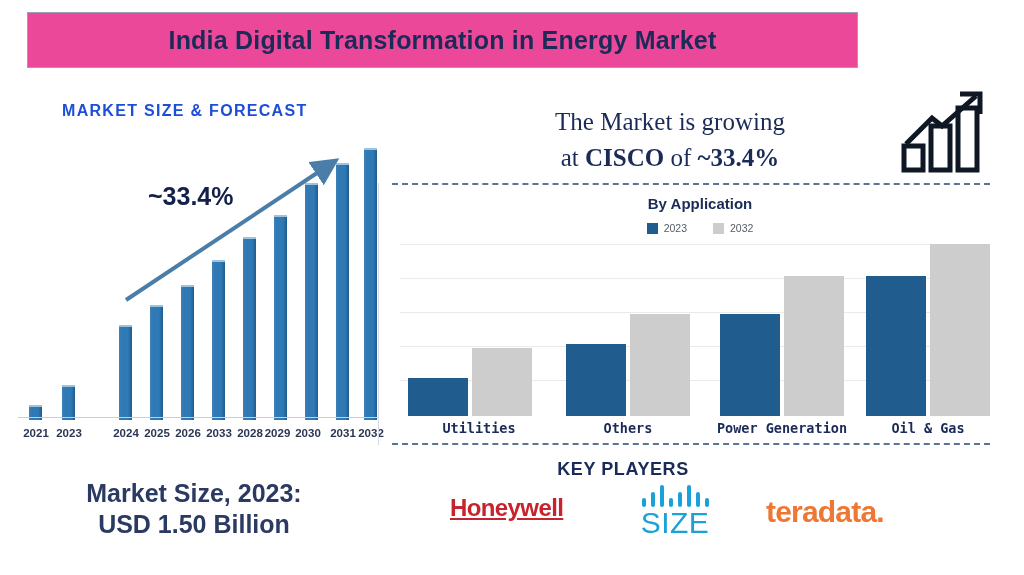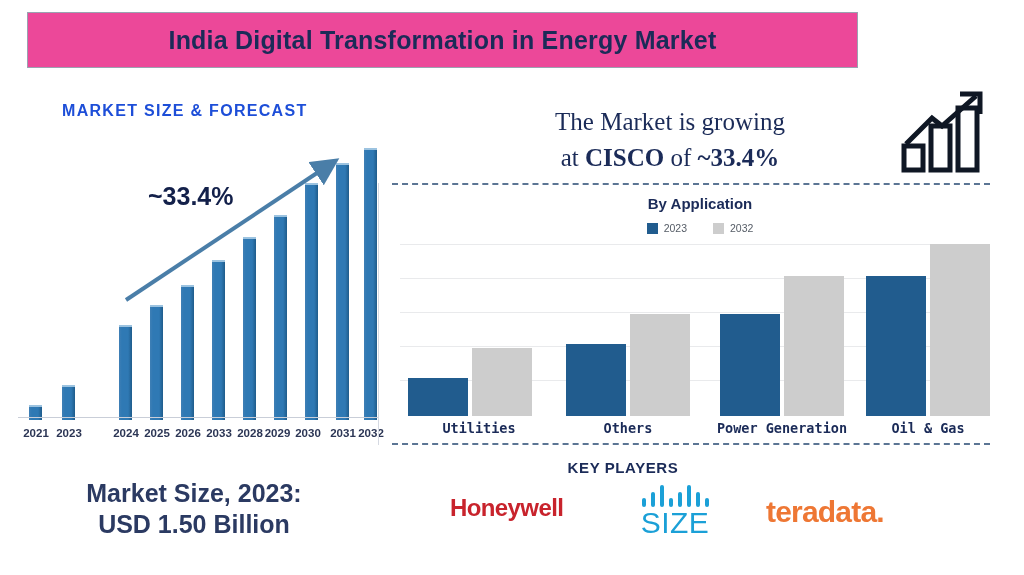--- a/index.html
+++ b/index.html
@@ -205,35 +205,36 @@
     white-space: nowrap;
   }
 
   
   .key-players-title {
     position: absolute;
     left: 503px;
     top: 459px;
     width: 240px;
     text-align: center;
-    font-size: 15px;
+    font-size: 18px;
     font-weight: bold;
     color: #1b2b58;
     letter-spacing: 0.6px;
     white-space: nowrap;
   }
   .logo-honeywell {
     position: absolute;
     left: 450px;
     top: 494px;
     font-size: 24px;
     font-weight: bold;
     color: #c8232c;
     letter-spacing: -0.6px;
     white-space: nowrap;
+    text-decoration: underline;
   }
   .logo-cisco-wrap {
     position: absolute;
     left: 600px;
     top: 483px;
     width: 150px;
     text-align: center;
   }
   .cisco-bars {
     display: flex;

